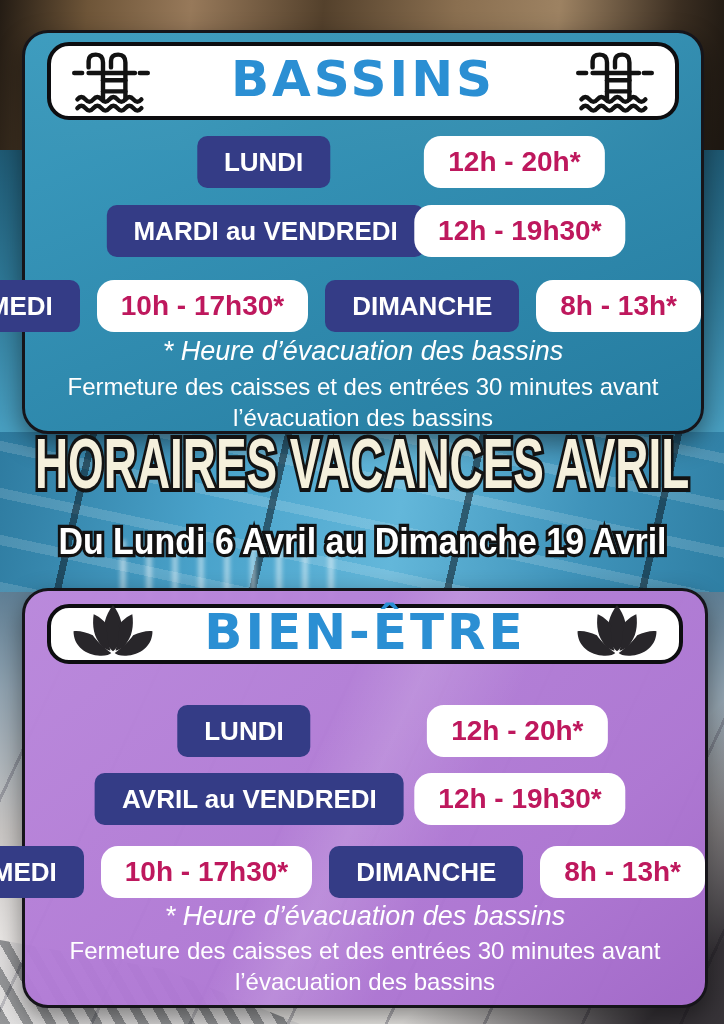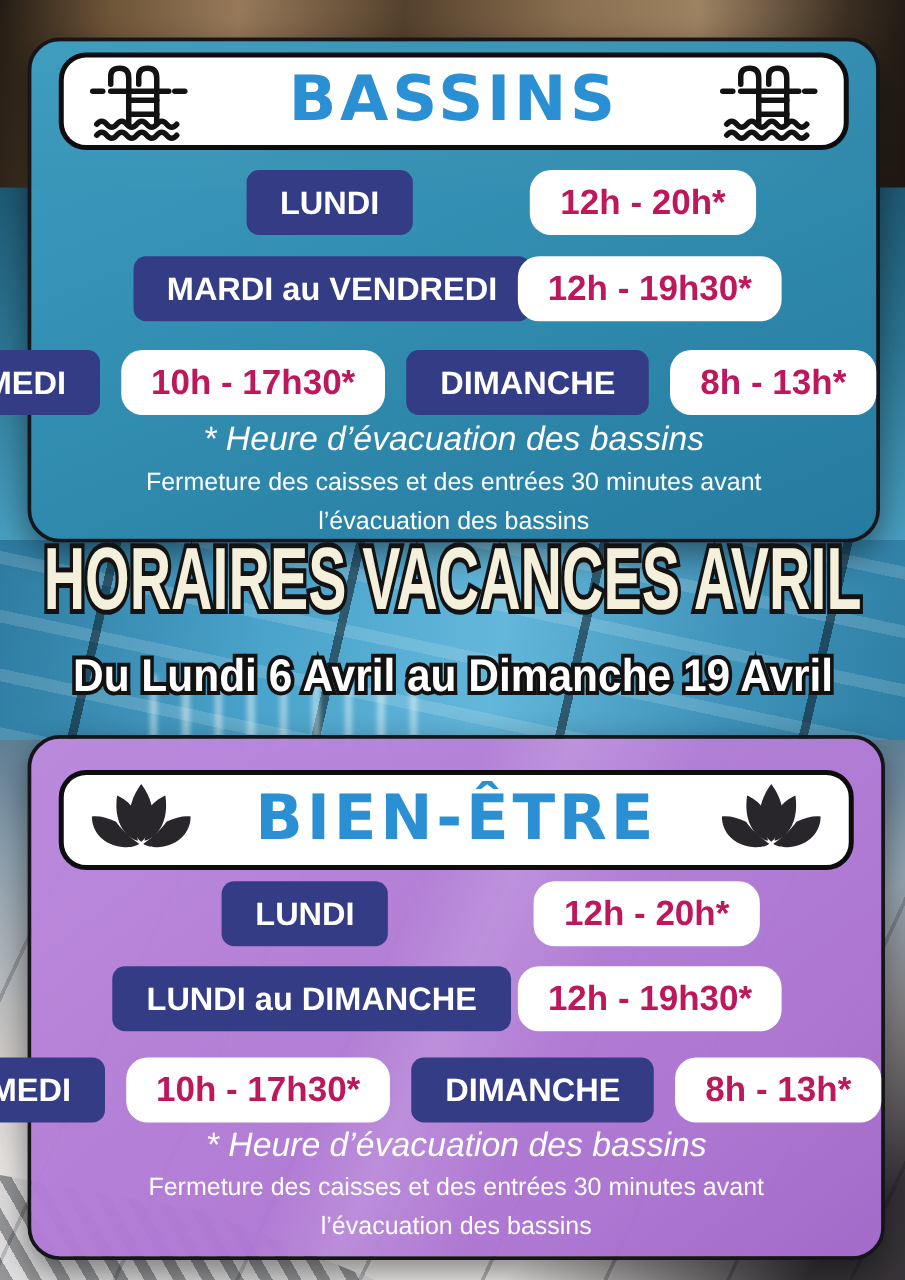--- a/index.html
+++ b/index.html
@@ -57,21 +57,21 @@
       linear-gradient(115deg,rgba(255,255,255,0) 42%,rgba(255,255,255,.14) 50%,rgba(255,255,255,0) 62%),
       linear-gradient(150deg,rgba(189,138,222,.97),rgba(167,109,206,.97));
   }
   .panel-header{
     position:absolute;left:22px;right:22px;background:#fff;
     border:4px solid #0d0d10;border-radius:22px;
     display:flex;align-items:center;
     padding:0 20px;box-sizing:border-box;
   }
   .bassins .panel-header{top:9px;height:78px;}
-  .bienetre .panel-header{top:25px;height:80px;}
+  .bienetre .panel-header{top:13px;height:60px;}
   .panel-title{
     flex:1;text-align:center;
     font-family:"DejaVu Sans",sans-serif;font-weight:bold;
     font-size:50px;letter-spacing:3px;color:#2b8fd3;line-height:1;
     padding-bottom:4px;
   }
   .hdr-icon{flex:0 0 auto;display:block;}
   
   .pill{
     position:absolute;transform:translateX(-50%);
@@ -84,21 +84,21 @@
   .pill-row{
     position:absolute;left:0;right:0;display:flex;justify-content:flex-end;gap:17px;
   }
   .pill-row .pill{position:static;transform:none;}
   .footnote-star{
     position:absolute;left:0;right:0;text-align:center;
     color:#fff;font-style:italic;font-size:27px;
   }
   .footnote{
     position:absolute;left:0;right:0;text-align:center;
-    color:#fff;font-size:20px;line-height:31px;
+    color:#fff;font-size:24px;line-height:31px;
   }
   
   .headline{
     position:absolute;left:0;right:0;top:428px;height:88px;
     display:flex;align-items:flex-start;justify-content:center;
   }
   .headline-text{
     display:inline-block;white-space:nowrap;
     font-family:"Liberation Sans",sans-serif;font-weight:bold;
     font-size:62px;color:#f5f0dc;
@@ -207,21 +207,21 @@
           <path class="petal" d="M73,13 C75,27 73,40 64,50 C60,54 55,56 53,56 C56,46 58,34 57,26 C61,20 68,15 73,13 Z"></path>
           <path class="petal" d="M3,33 C3,48 14,60 32,62 C40,63 46,61 48,59 C38,52 30,44 26,38 C18,34 9,32 3,33 Z"></path>
           <path class="petal" d="M97,33 C97,48 86,60 68,62 C60,63 54,61 52,59 C62,52 70,44 74,38 C82,34 91,32 97,33 Z"></path>
         </svg>
       </span>
     </div>
 
     <div class="pill navy" style="left:32.2%;top:114px;">LUNDI</div>
     <div class="pill white" style="left:72.4%;top:114px;">12h - 20h*</div>
 
-    <div class="pill navy" style="left:33.0%;top:182px;">LUNDI au DIMANCHE</div>
+    <div class="pill navy" style="left:33.0%;top:182px;">AVRIL au VENDREDI</div>
     <div class="pill white" style="left:72.8%;top:182px;">12h - 19h30*</div>
 
     <div class="pill-row" style="top:255px;">
       <div class="pill navy">SAMEDI</div>
       <div class="pill white">10h - 17h30*</div>
       <div class="pill navy">DIMANCHE</div>
       <div class="pill white">8h - 13h*</div>
     </div>
 
     <div class="footnote-star" style="top:310px;">* Heure d’évacuation des bassins</div>

